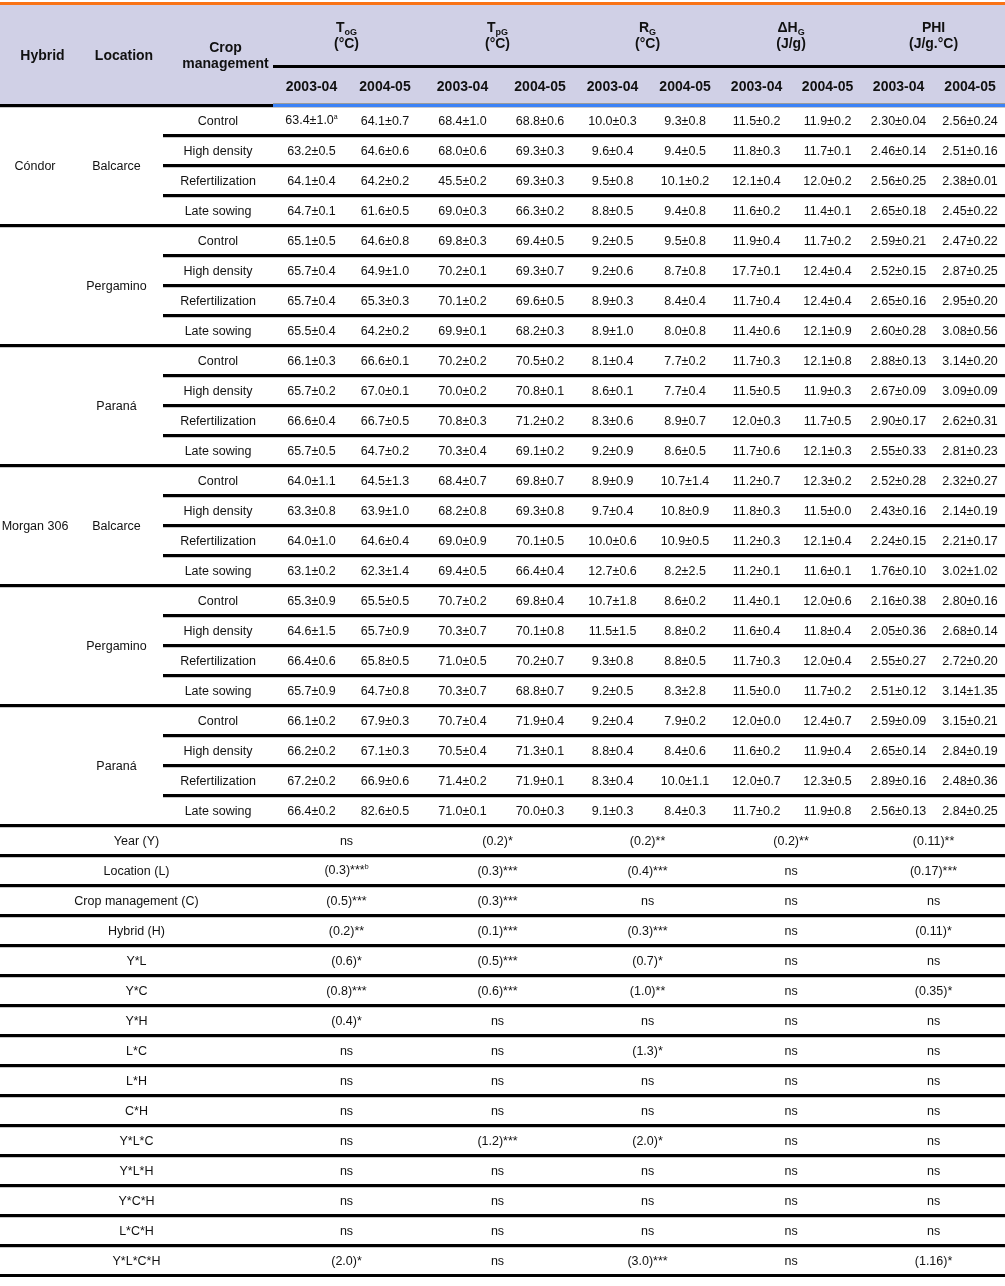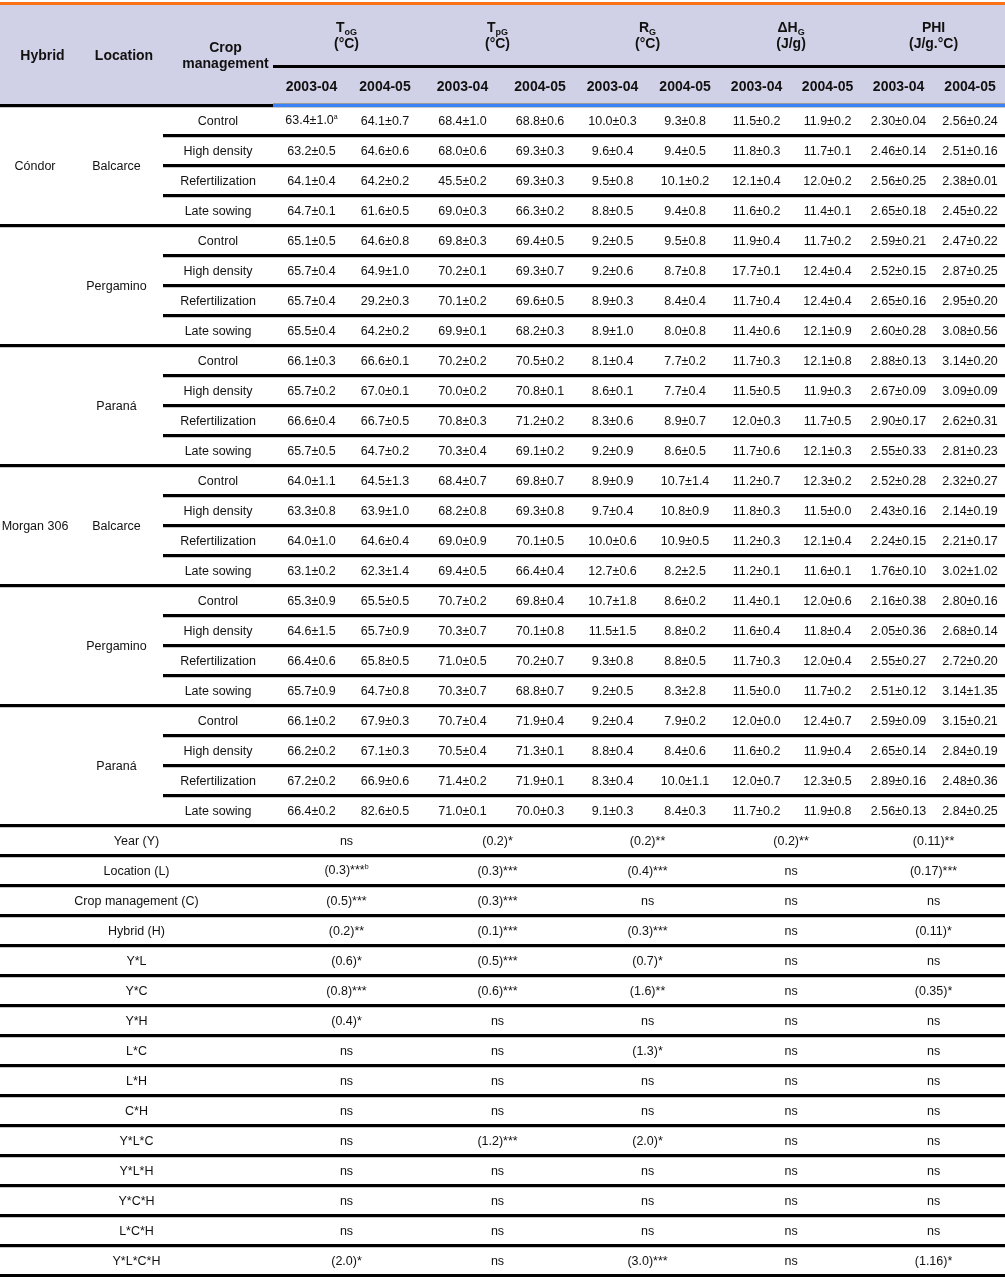--- a/index.html
+++ b/index.html
@@ -146,21 +146,21 @@
         <td class="v">9.2±0.6</td>
         <td class="v">8.7±0.8</td>
         <td class="v">17.7±0.1</td>
         <td class="v">12.4±0.4</td>
         <td class="v">2.52±0.15</td>
         <td class="v">2.87±0.25</td>
       </tr>
       <tr class="drow">
         <td class="cm">Refertilization</td>
         <td class="v">65.7±0.4</td>
-        <td class="v">29.2±0.3</td>
+        <td class="v">65.3±0.3</td>
         <td class="v">70.1±0.2</td>
         <td class="v">69.6±0.5</td>
         <td class="v">8.9±0.3</td>
         <td class="v">8.4±0.4</td>
         <td class="v">11.7±0.4</td>
         <td class="v">12.4±0.4</td>
         <td class="v">2.65±0.16</td>
         <td class="v">2.95±0.20</td>
       </tr>
       <tr class="drow blockend">
@@ -429,21 +429,21 @@
         <td colspan="2">(0.6)*</td>
         <td colspan="2">(0.5)***</td>
         <td colspan="2">(0.7)*</td>
         <td colspan="2">ns</td>
         <td colspan="2">ns</td>
       </tr>
       <tr class="srow">
         <td colspan="3">Y*C</td>
         <td colspan="2">(0.8)***</td>
         <td colspan="2">(0.6)***</td>
-        <td colspan="2">(1.6)**</td>
+        <td colspan="2">(1.0)**</td>
         <td colspan="2">ns</td>
         <td colspan="2">(0.35)*</td>
       </tr>
       <tr class="srow">
         <td colspan="3">Y*H</td>
         <td colspan="2">(0.4)*</td>
         <td colspan="2">ns</td>
         <td colspan="2">ns</td>
         <td colspan="2">ns</td>
         <td colspan="2">ns</td>

